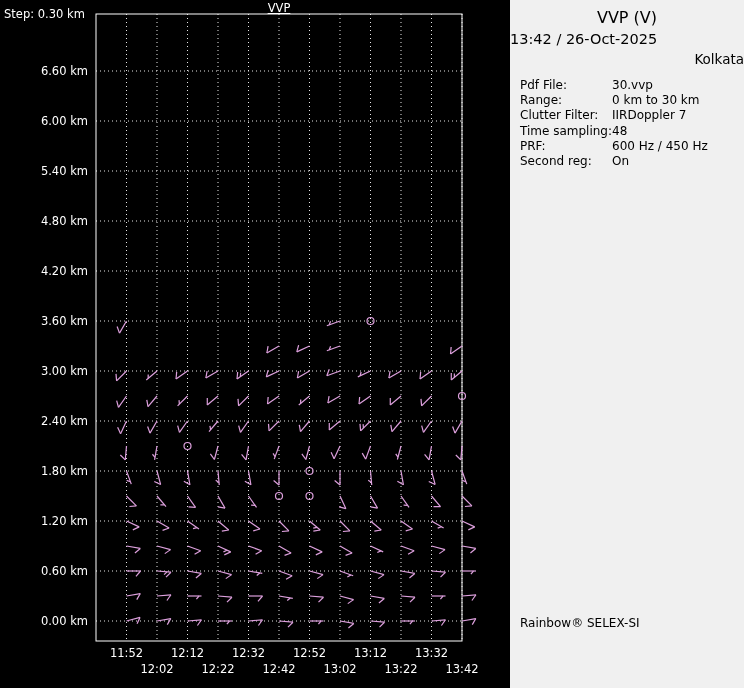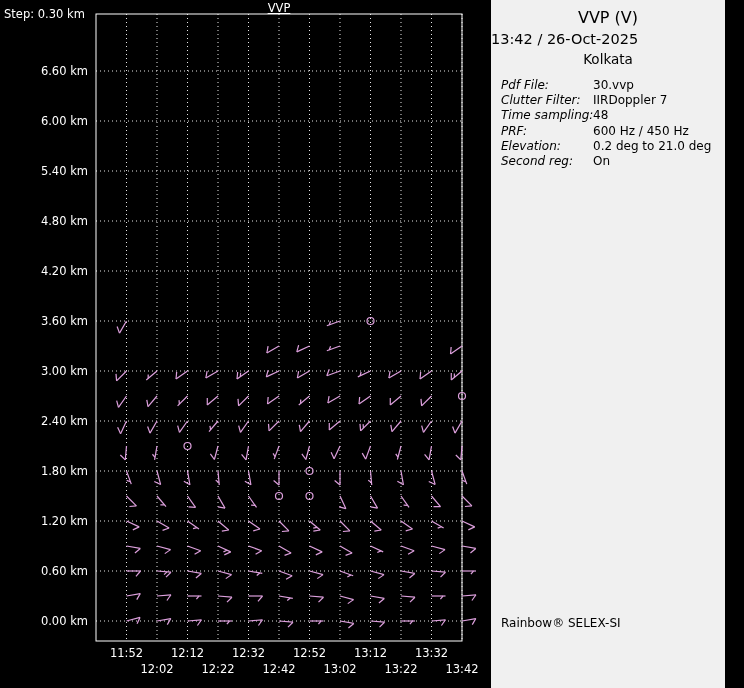--- a/index.html
+++ b/index.html
@@ -6,27 +6,27 @@
   html,body { background:#000; }
   body { font-family:"DejaVu Sans", sans-serif; }
   .app { position:relative; width:744px; height:688px; background:#000; overflow:hidden; }
 
   .chart-area { position:absolute; left:0; top:0; width:510px; height:688px; background:#000; }
   .step-label { position:absolute; left:4px; top:7px; color:#ffffff; font-size:11.5px; white-space:nowrap; }
   .chart-title { position:absolute; left:96px; top:1px; width:366px; text-align:center; color:#ffffff; font-size:11.5px;text-decoration:underline; }
   #chart-svg { position:absolute; left:0; top:0; }
   #chart-svg text { font-family:"DejaVu Sans", sans-serif; }
 
-  .side-panel { position:absolute; left:491px; top:0; width:234px; height:688px; background:#f0f0f0; color:#000; }
+  .side-panel { position:absolute; left:510px; top:0; width:234px; height:688px; background:#f0f0f0; color:#000; }
   .panel-title { text-align:center; font-size:16px; padding-top:8px; }
   .panel-datetime { font-size:14.5px; padding-top:4px; }
-  .panel-site { text-align:center; font-size:13.5px; padding-top:4px; }
+  .panel-site { text-align:right; font-size:13.5px; padding-top:4px; }
   .fields { margin:11px 0 0 10px; font-size:12px; }
   .field-row { display:flex; line-height:15.2px; white-space:nowrap; }
-  .f-label { width:92px; flex:none;font-style:italic; }
+  .f-label { width:92px; flex:none; }
   .footer { position:absolute; left:10px; top:616px; font-size:12px; }
 </style>
 </head>
 <body>
 
 <div class="app">
 
   <div class="chart-area">
     <div class="step-label">Step: 0.30 km</div>
     <div class="chart-title">VVP</div>
@@ -365,36 +365,36 @@
     <div class="panel-title">VVP (V)</div>
     <div class="panel-datetime">13:42 / 26-Oct-2025</div>
     <div class="panel-site">Kolkata</div>
 
     <div class="fields">
       <div class="field-row">
         <span class="f-label">Pdf File:</span>
         <span class="f-value">30.vvp</span>
       </div>
       <div class="field-row">
+        <span class="f-label">Range:</span>
+        <span class="f-value">0 km to 30 km</span>
+      </div>
+      <div class="field-row">
         <span class="f-label">Clutter Filter:</span>
         <span class="f-value">IIRDoppler 7</span>
       </div>
       <div class="field-row">
         <span class="f-label">Time sampling:</span>
         <span class="f-value">48</span>
       </div>
       <div class="field-row">
         <span class="f-label">PRF:</span>
         <span class="f-value">600 Hz / 450 Hz</span>
       </div>
       <div class="field-row">
-        <span class="f-label">Elevation:</span>
-        <span class="f-value">0.2 deg to 21.0 deg</span>
-      </div>
-      <div class="field-row">
         <span class="f-label">Second reg:</span>
         <span class="f-value">On</span>
       </div>
     </div>
 
     <div class="footer">Rainbow® SELEX-SI</div>
   </div>
 
 </div>
 

